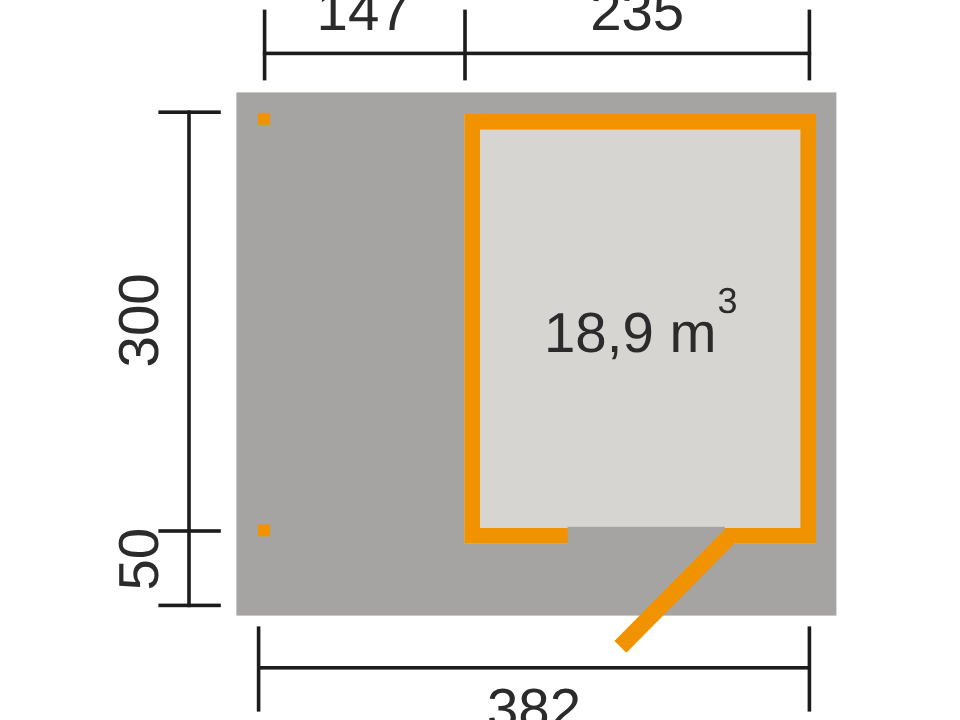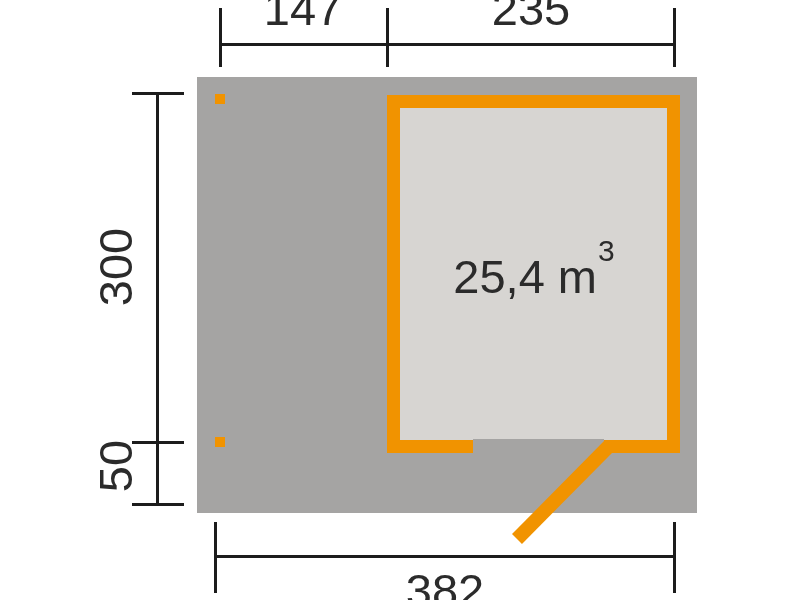--- a/index.html
+++ b/index.html
@@ -76,21 +76,21 @@
 
 <div class="stage">
 
   <div class="footprint"></div>
 
   <div class="post post-top"></div>
   <div class="post post-bottom"></div>
 
   <div class="room">
     <div class="volume">
-      <span>25,4 m</span><sup>3</sup>
+      <span>18,9 m</span><sup>3</sup>
     </div>
   </div>
 
   <div class="door-gap"></div>
 
   <svg class="overlay-svg" viewBox="0 0 800 600">
     <line x1="609" y1="446" x2="517" y2="539"></line>
   </svg>
 
   <div class="dim-line dim-top-line"></div>

